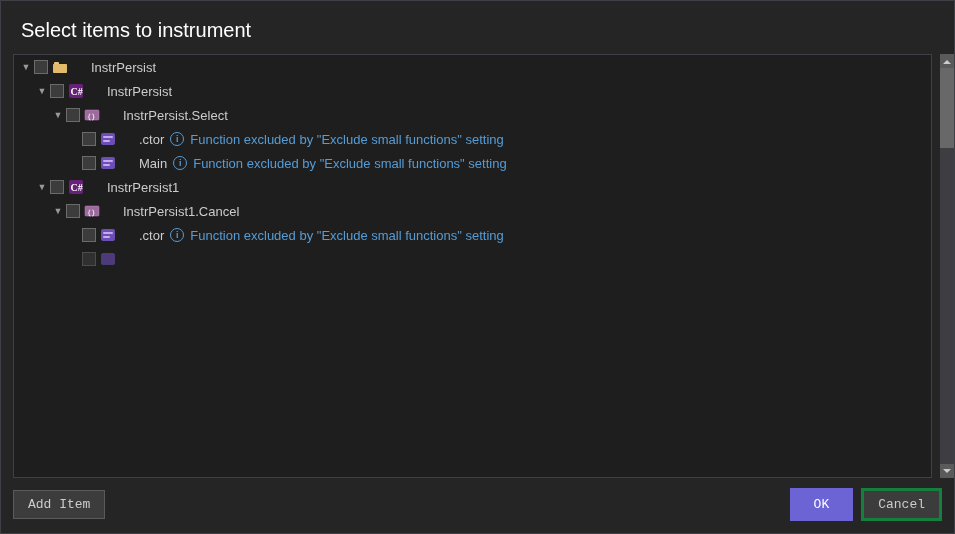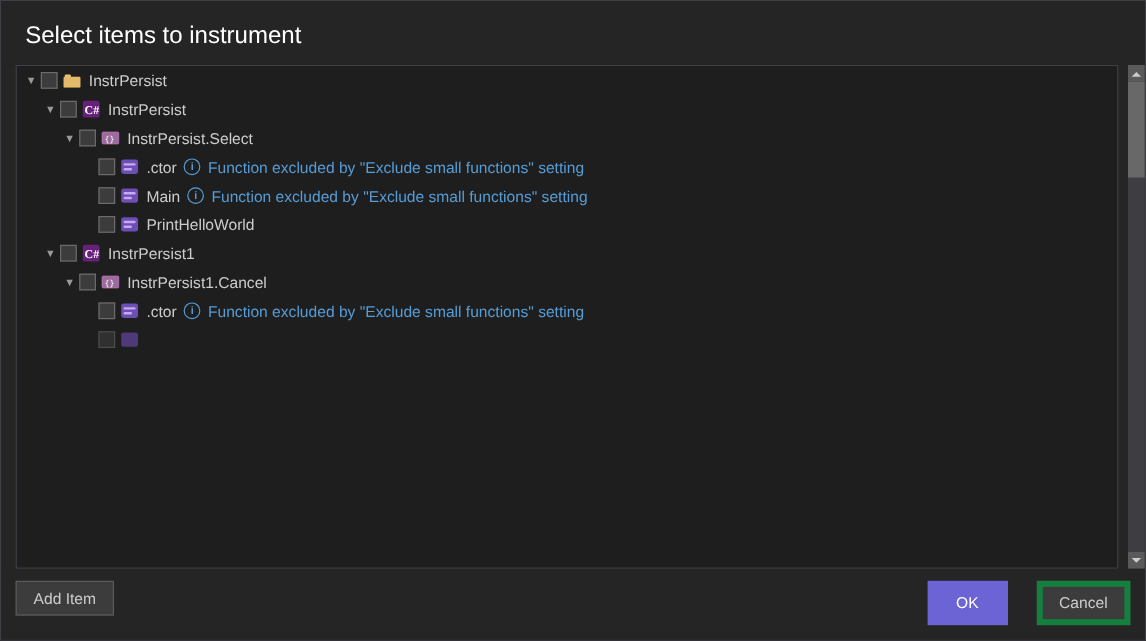--- a/index.html
+++ b/index.html
@@ -215,21 +215,21 @@
       width: 16px;
       height: 16px;
       display: inline-flex;
       align-items: center;
       justify-content: center;
       flex-shrink: 0;
       margin-right: 4px;
     }
 
     .item-label {
-      margin-left: 2px;
+      margin-left: 19px;
       color: #cccccc;
     }
 
     .info-icon {
       width: 14px;
       height: 14px;
       border-radius: 50%;
       border: 1px solid #569cd6;
       color: #569cd6;
       display: inline-flex;
@@ -243,55 +243,56 @@
 
     .excluded-link {
       color: #569cd6;
       margin-left: 6px;
       text-decoration: none;
       cursor: pointer;
     }
 
     .dialog-footer {
       display: flex;
-      align-items: flex-start;
+      align-items: center;
       justify-content: space-between;
       padding: 10px 12px 12px 12px;
       background: #252526;
+      font-family: Liberation Mono, monospace;
     }
 
     .add-item-btn {
       background: #3c3c3c;
       color: #cccccc;
       border: 1px solid #5a5a5a;
       padding: 6px 14px;
       cursor: pointer;
       font-size: 13px;
       font-family: inherit;
     }
 
     .footer-right {
       display: flex;
-      gap: 24px;
+      gap: 8px;
     }
 
     .ok-btn {
       background: #6c63d4;
       color: #ffffff;
       border: none;
       padding: 6px 24px;
       cursor: pointer;
       font-size: 13px;
       font-family: inherit;
     }
 
     .cancel-btn {
       background: #3c3c3c;
       color: #cccccc;
-      border: 5px solid #15803d;
+      border: 3px solid #15803d;
       padding: 6px 14px;
       cursor: pointer;
       font-size: 13px;
       font-family: inherit;
     }
 
     
     .svg-icon {
       width: 16px;
       height: 16px;
@@ -375,33 +376,20 @@
             <rect x="1" y="2" width="14" height="12" rx="2" fill="#6b4fb5"></rect>
             <rect x="3" y="5" width="10" height="2" rx="1" fill="#c8a8f0"></rect>
             <rect x="3" y="9" width="7" height="2" rx="1" fill="#c8a8f0"></rect>
           </svg>
         </span>
         <span class="item-label">Main</span>
         <span class="info-icon">i</span>
         <a class="excluded-link">Function excluded by "Exclude small functions" setting</a>
       </div>
 
-      <div class="tree-row">
-        <span class="indent" style="width:52px"></span>
-        <span class="expander none"></span>
-        <span class="checkbox"></span>
-        <span class="icon-method">
-          <svg class="svg-icon" viewBox="0 0 16 16">
-            <rect x="1" y="2" width="14" height="12" rx="2" fill="#6b4fb5"></rect>
-            <rect x="3" y="5" width="10" height="2" rx="1" fill="#c8a8f0"></rect>
-            <rect x="3" y="9" width="7" height="2" rx="1" fill="#c8a8f0"></rect>
-          </svg>
-        </span>
-        <span class="item-label">PrintHelloWorld</span>
-      </div>
 
 
       <div class="tree-row">
         <span class="indent" style="width:20px"></span>
         <span class="expander expanded"></span>
         <span class="checkbox partial"></span>
         <span class="icon-class">
           <svg class="svg-icon" viewBox="0 0 16 16">
             <rect x="1" y="1" width="14" height="14" rx="2" fill="#68217a"></rect>
             <text x="2.5" y="12" font-size="10" fill="white" font-family="serif" font-weight="bold">C#</text>

